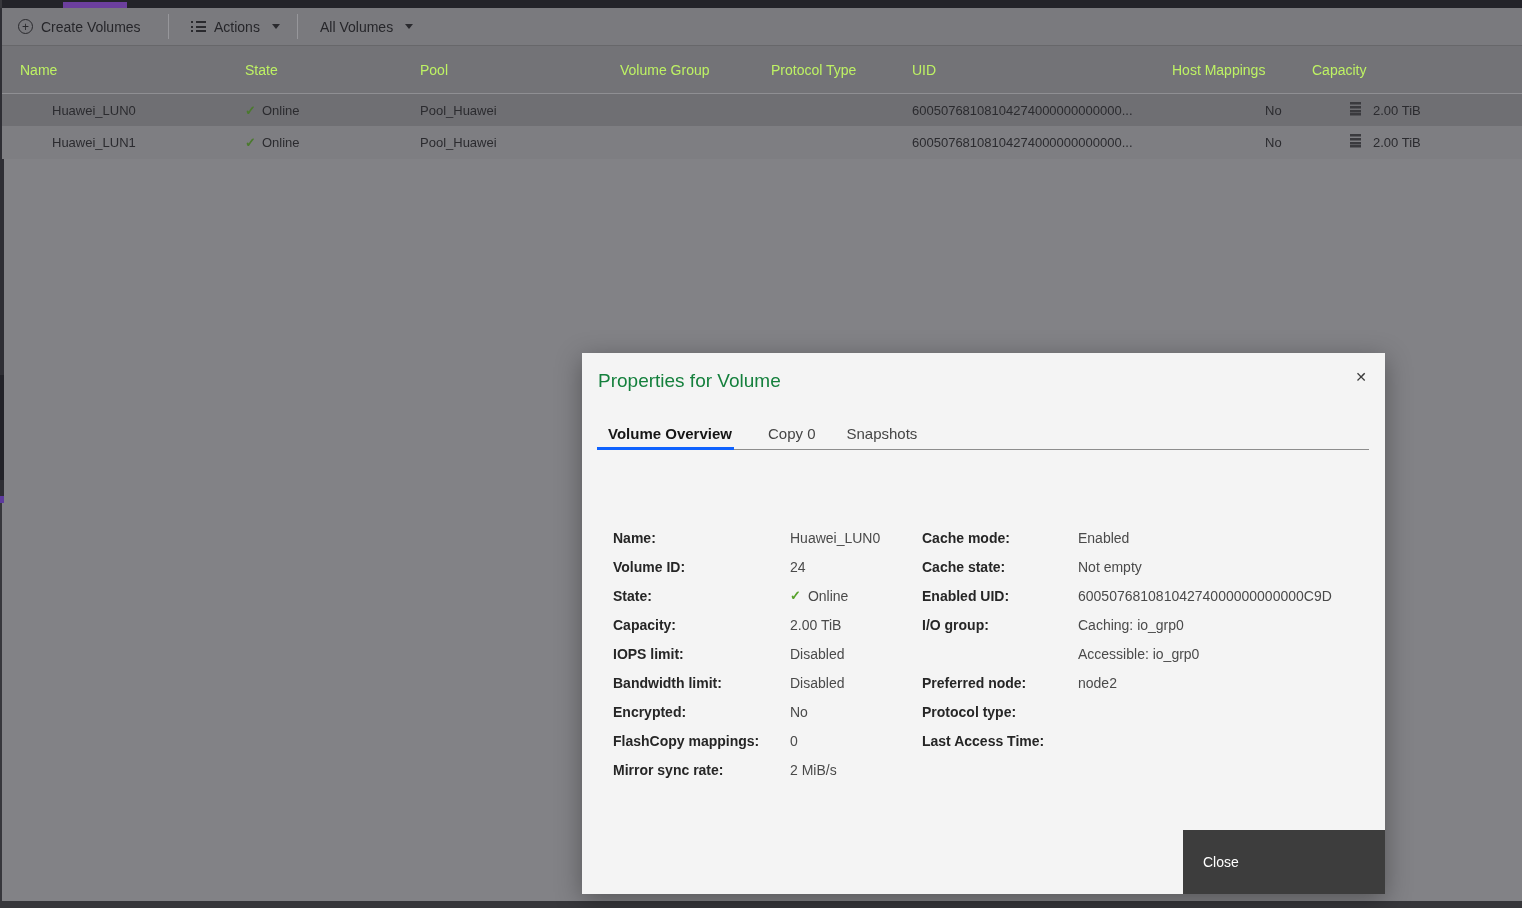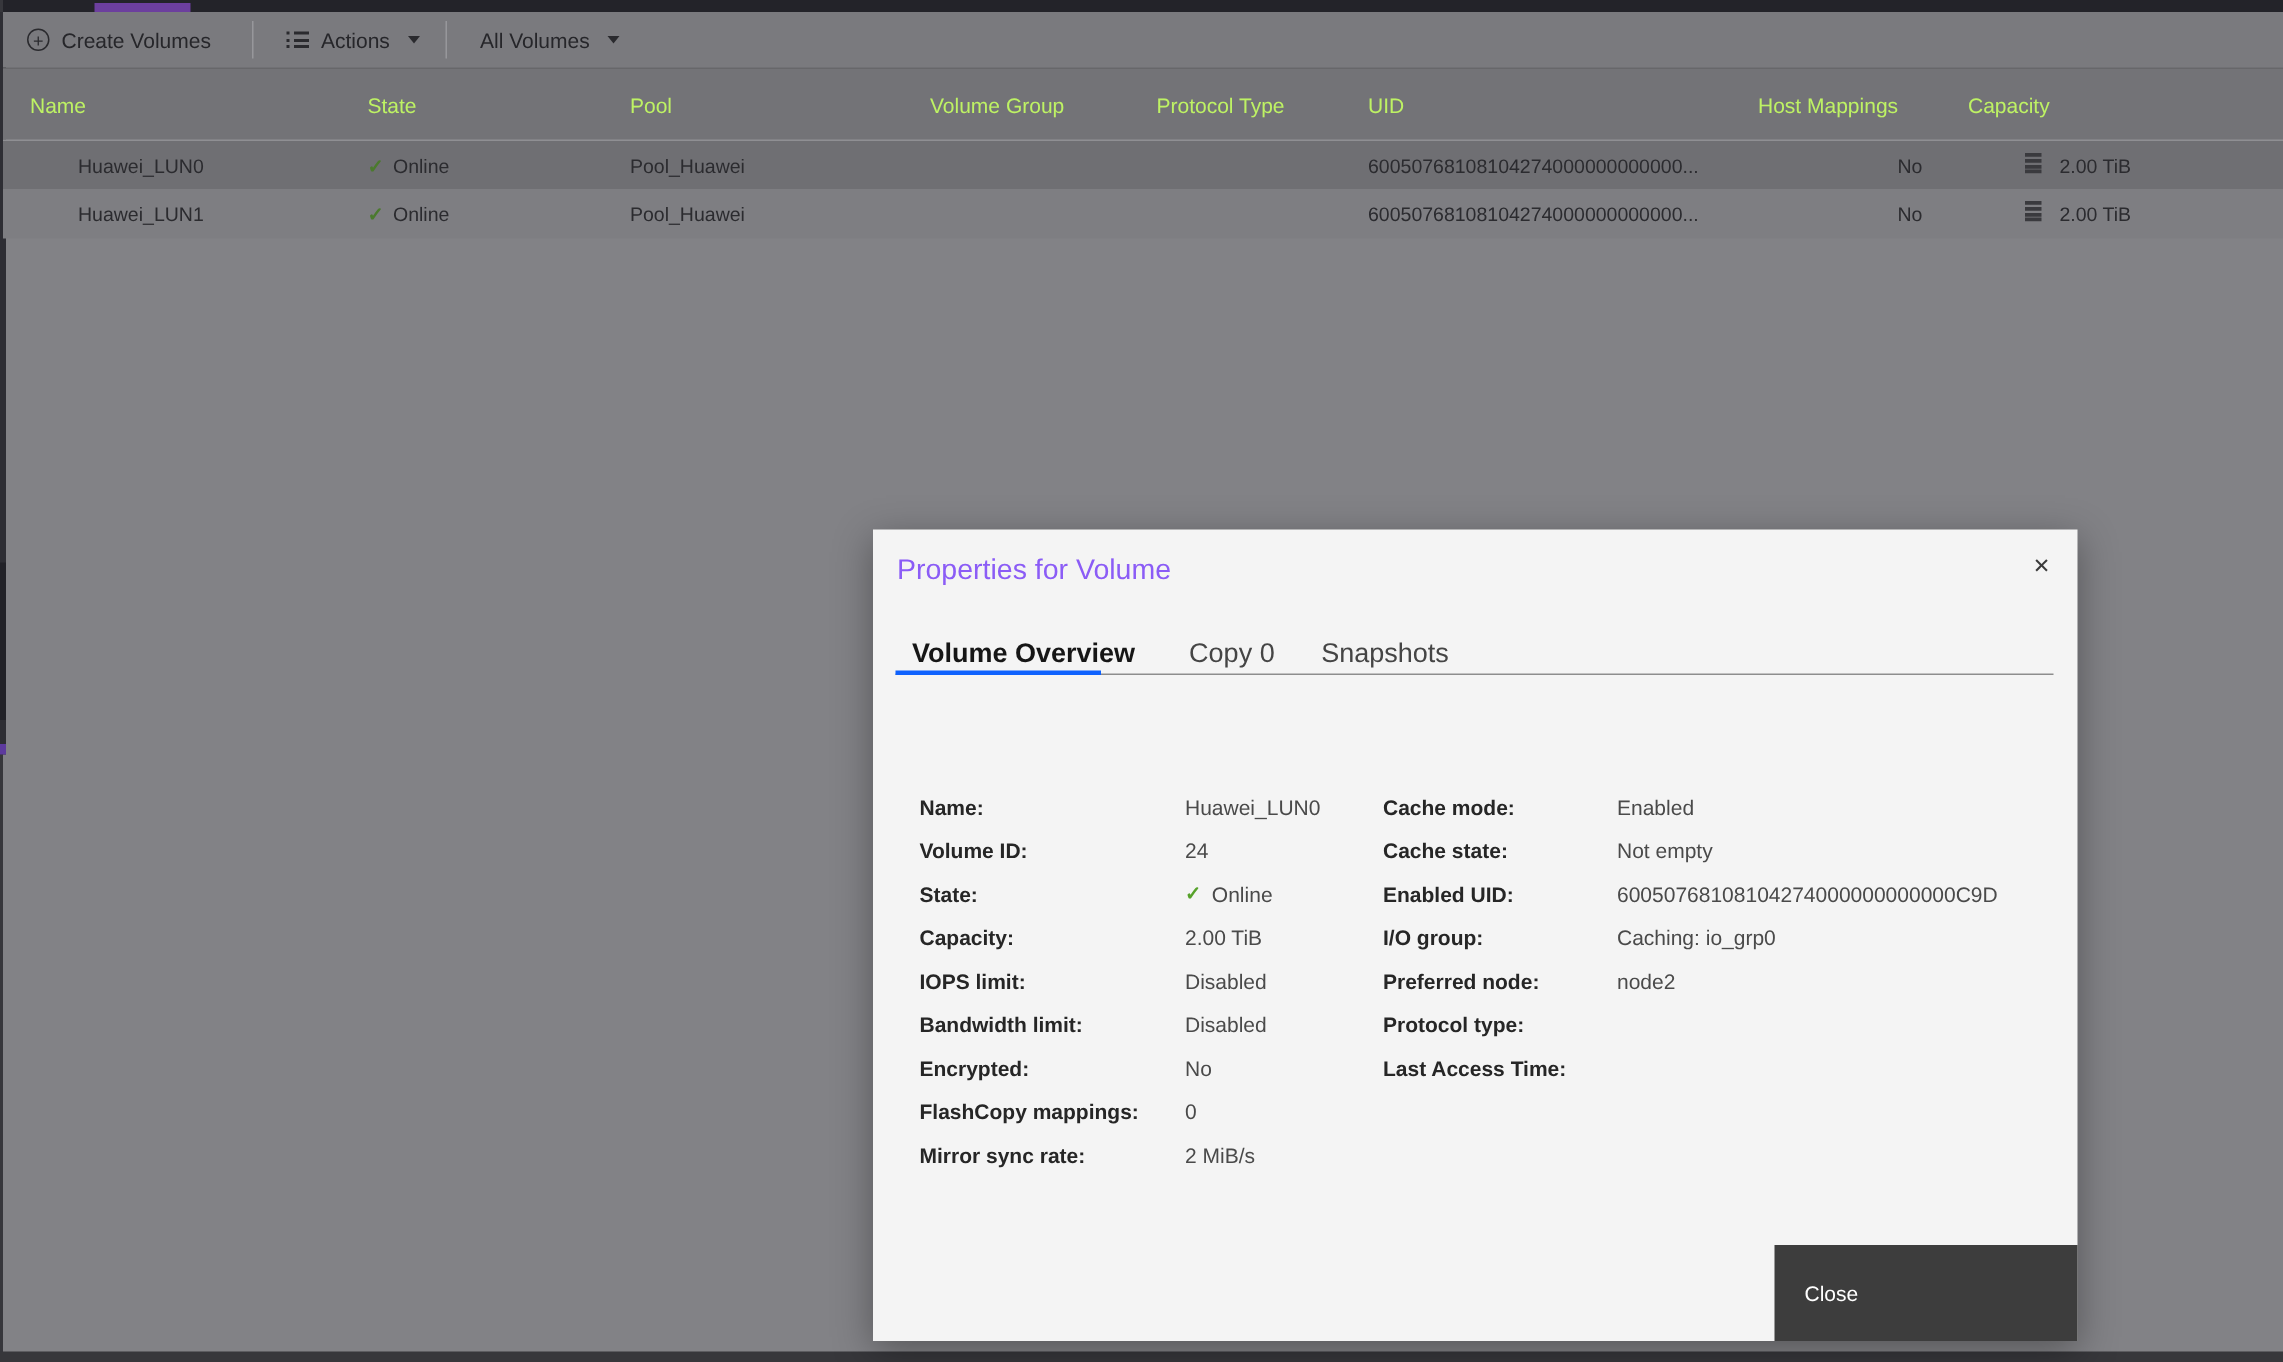--- a/index.html
+++ b/index.html
@@ -49,26 +49,26 @@
   .cap-icon { width:11px; height:14px; top:8px !important;
     background:
       linear-gradient(#3a3a3e,#3a3a3e) no-repeat 0 0/11px 2.5px,
       linear-gradient(#3a3a3e,#3a3a3e) no-repeat 0 3.8px/11px 2.5px,
       linear-gradient(#3a3a3e,#3a3a3e) no-repeat 0 7.6px/11px 2.5px,
       linear-gradient(#3a3a3e,#3a3a3e) no-repeat 0 11.4px/11px 2.5px; }
 
   
   .modal { left:582px; top:353px; width:803px; height:541px; background:#f4f4f4;
            box-shadow:0 6px 24px rgba(0,0,0,0.35); }
-  .modal-title { position:absolute; left:16px; top:17px; font-size:19px; color:#8b5cf6; }
+  .modal-title { position:absolute; left:16px; top:17px; font-size:19px; color:#15803d; }
   .modal-close { position:absolute; left:766px; top:11px; width:26px; height:26px;
                  display:flex; align-items:center; justify-content:center;
                  font-size:14px; color:#3a3a3a; cursor:pointer; }
   .tabs { position:absolute; left:15px; top:66px; height:31px; display:flex; }
-  .tab { font-size:18px; color:#454545; padding:6px 11px 0 11px; cursor:pointer; }
+  .tab { font-size:15px; color:#454545; padding:6px 11px 0 11px; cursor:pointer; }
   .tab.active { font-weight:bold; color:#161616; }
   .tab-baseline { position:absolute; left:15px; top:96px; width:772px; height:1px; background:#8d8d8d; }
   .tab-underline { position:absolute; left:15px; top:94px; width:137px; height:3px; background:#0f62fe; }
 
   .props { position:absolute; top:170px; }
   .props.left-col { left:31px; width:300px; }
   .props.right-col { left:340px; width:445px; }
   .prop-row { display:flex; height:29px; align-items:center; }
   .prop-label { font-size:14px; font-weight:bold; color:#262626; flex:0 0 auto; }
   .left-col .prop-label { width:177px; }
@@ -209,20 +209,24 @@
       </div>
       <div class="prop-row">
         <span class="prop-label">Enabled UID:</span>
         <span class="prop-value">60050768108104274000000000000C9D</span>
       </div>
       <div class="prop-row">
         <span class="prop-label">I/O group:</span>
         <span class="prop-value">Caching: io_grp0</span>
       </div>
       <div class="prop-row">
+        <span class="prop-label"></span>
+        <span class="prop-value">Accessible: io_grp0</span>
+      </div>
+      <div class="prop-row">
         <span class="prop-label">Preferred node:</span>
         <span class="prop-value">node2</span>
       </div>
       <div class="prop-row">
         <span class="prop-label">Protocol type:</span>
         <span class="prop-value"></span>
       </div>
       <div class="prop-row">
         <span class="prop-label">Last Access Time:</span>
         <span class="prop-value"></span>

